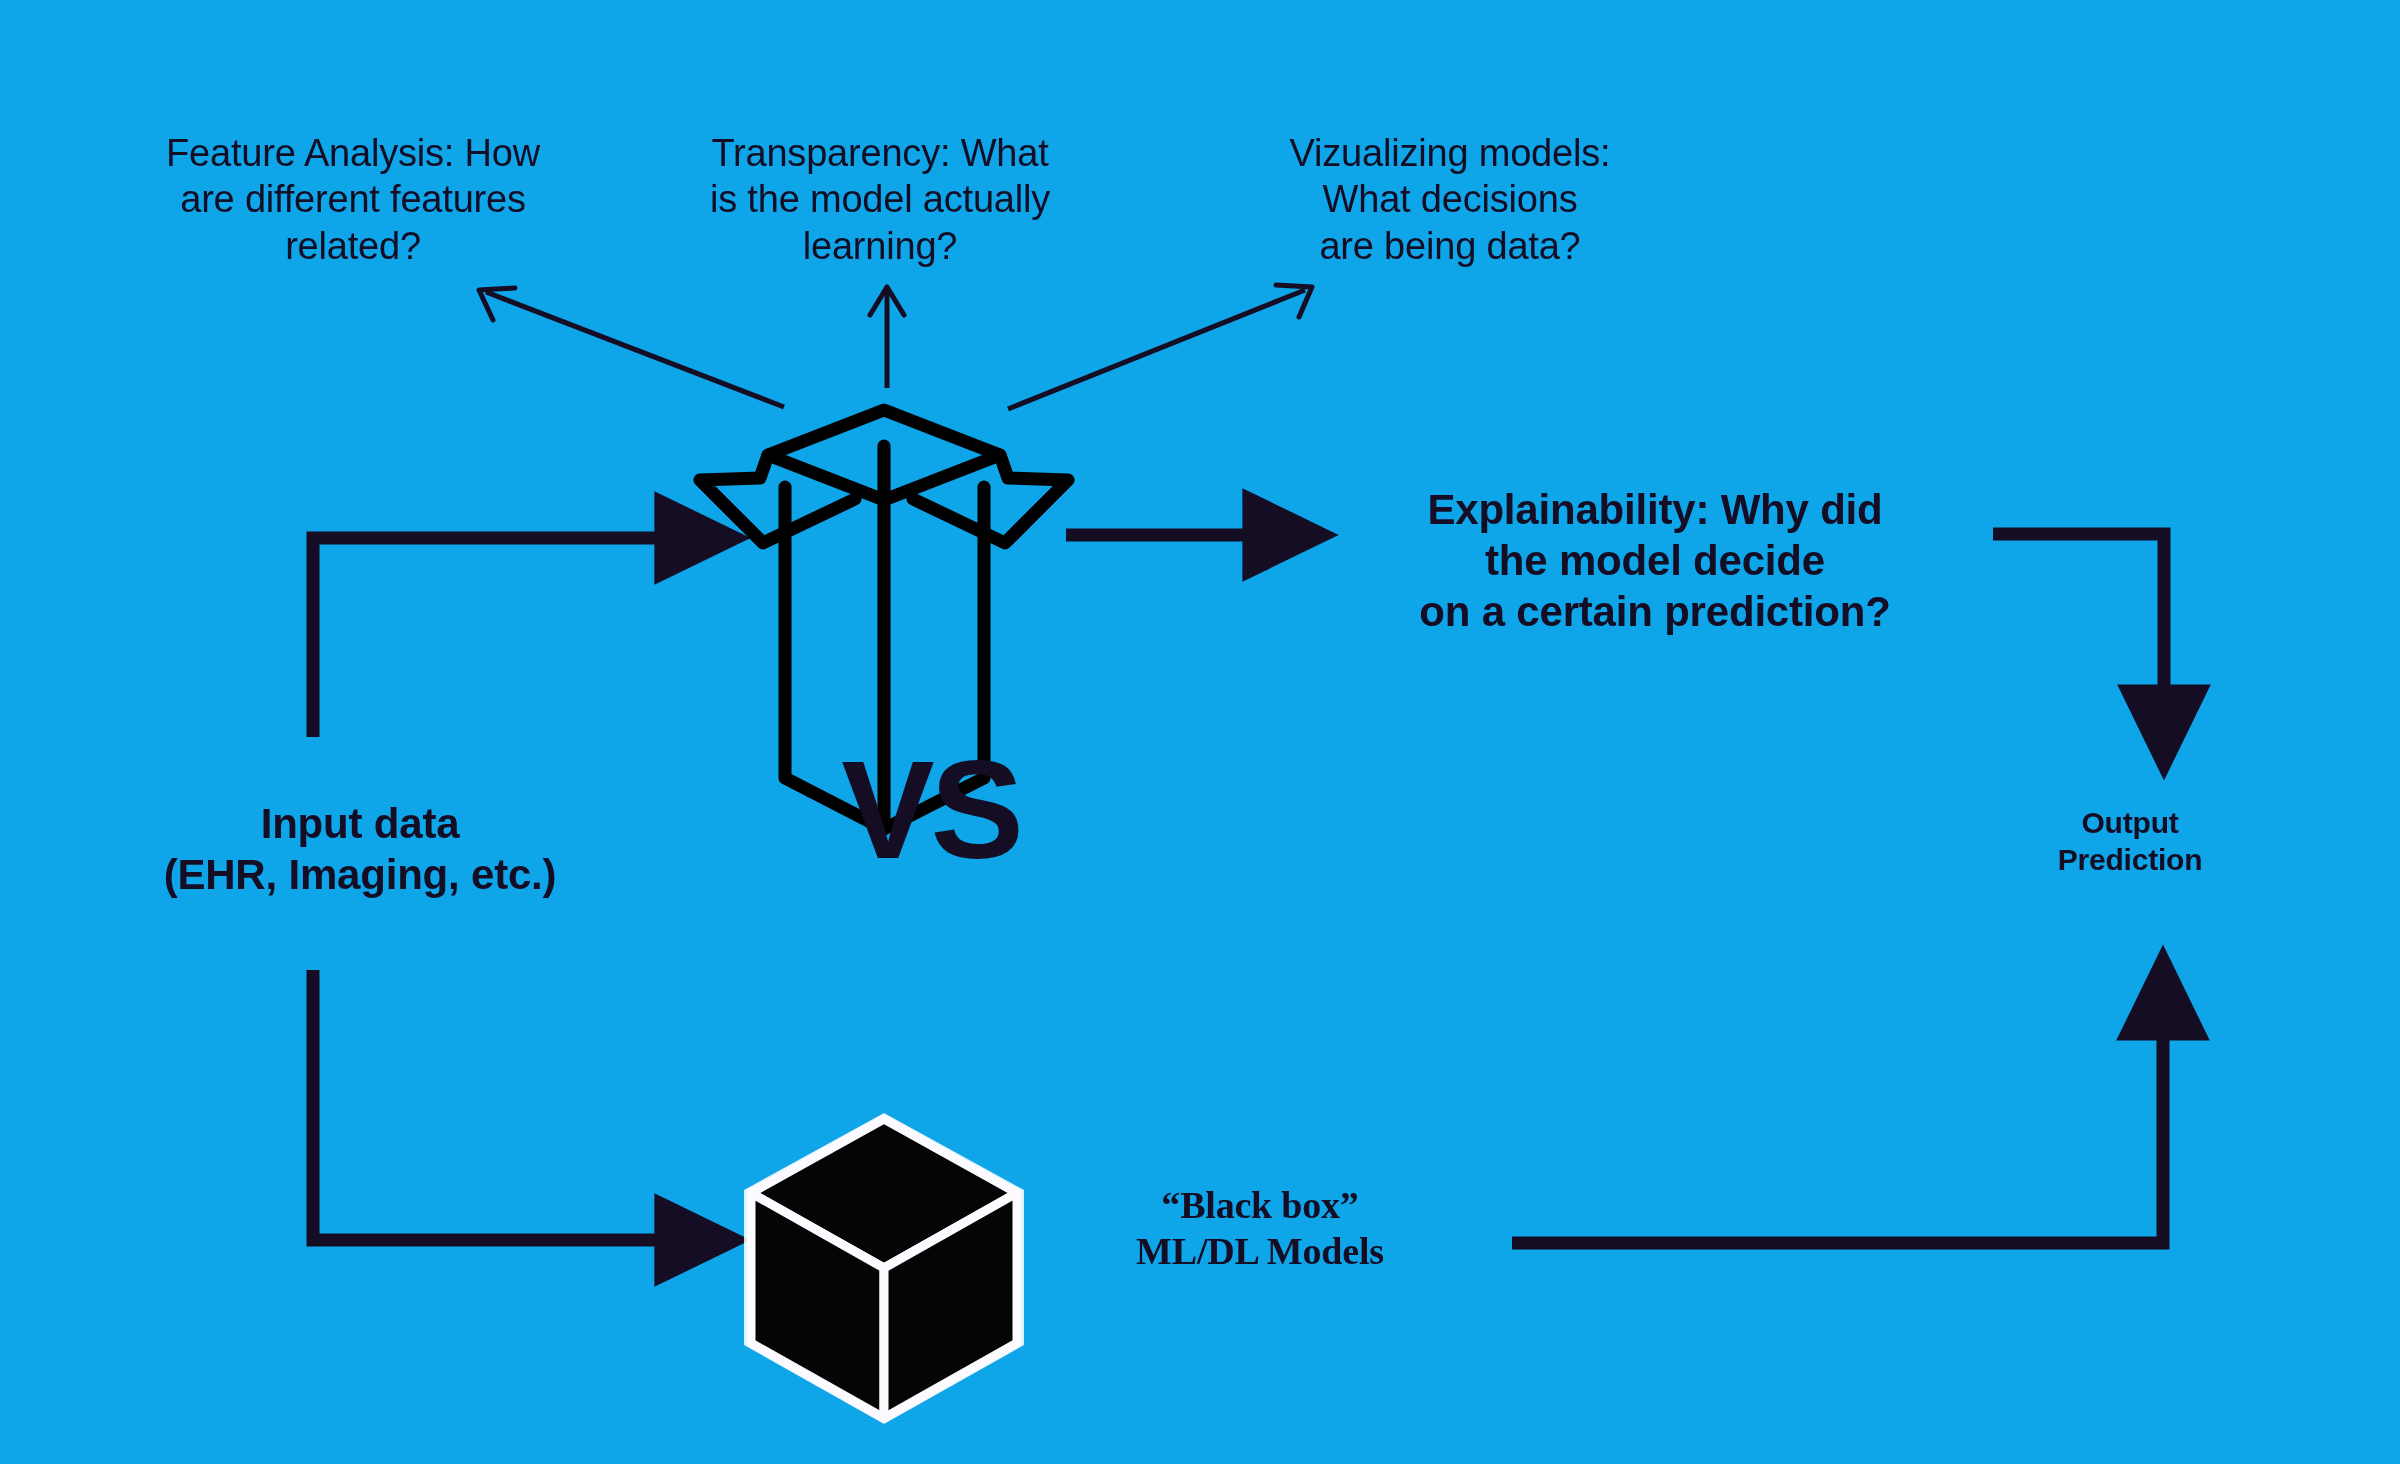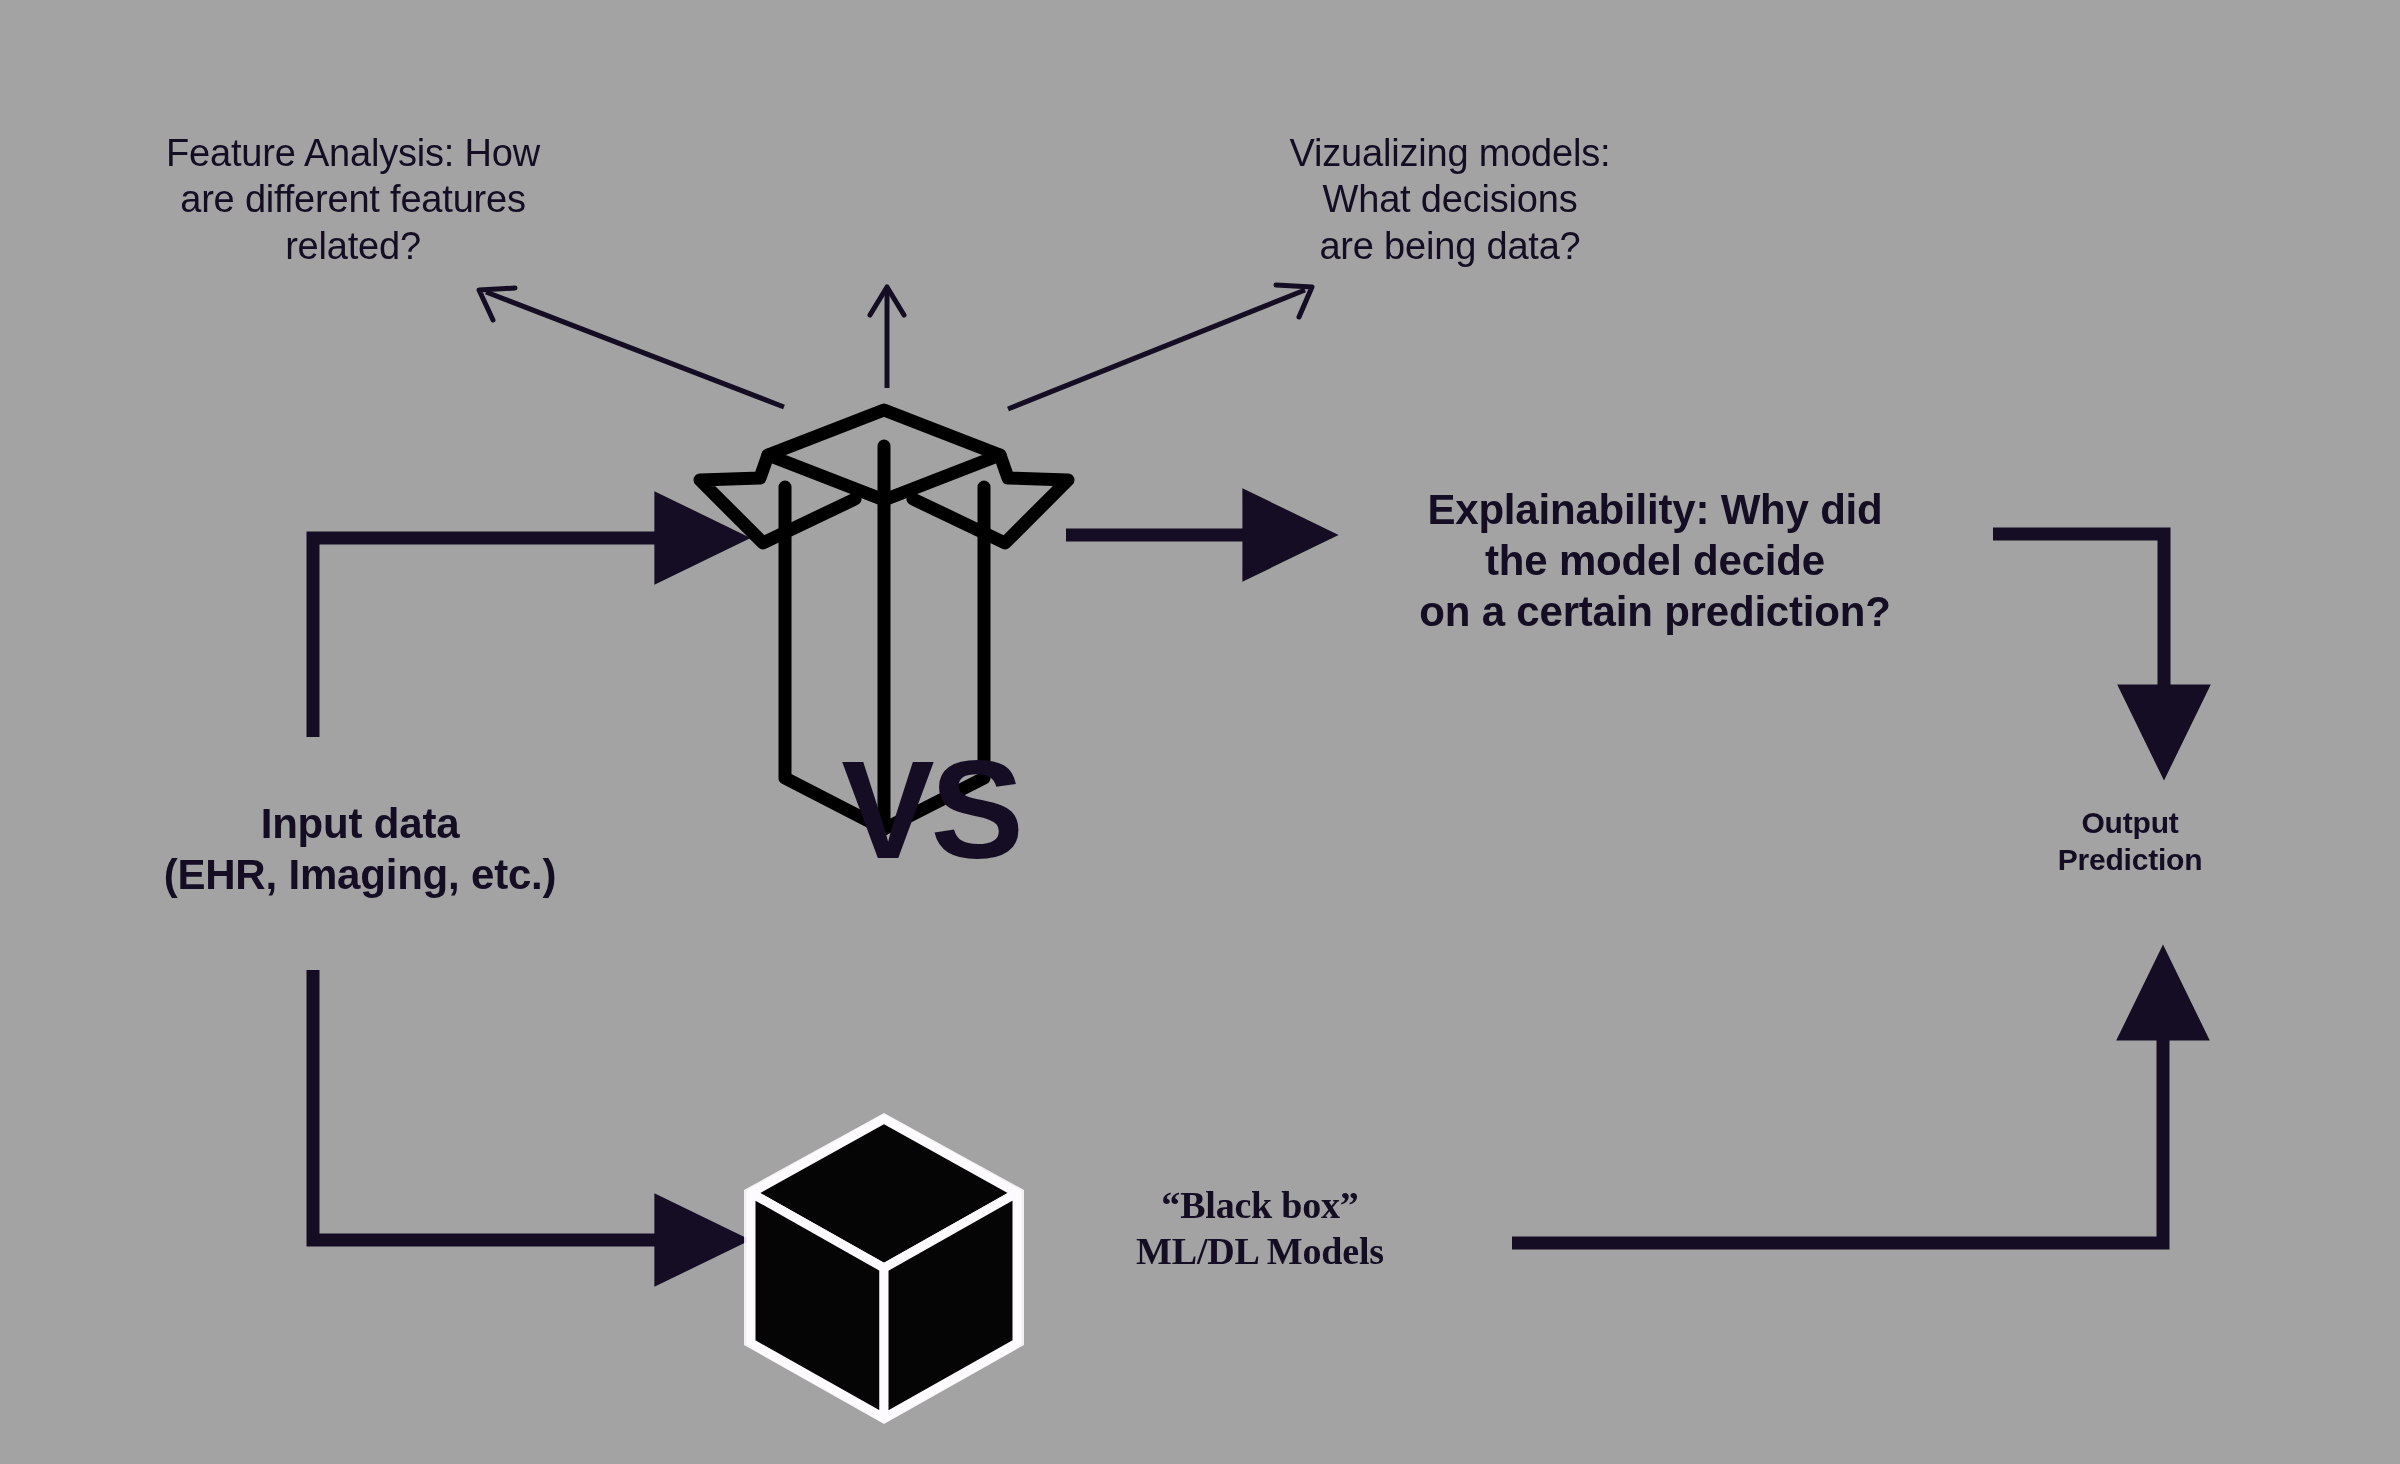--- a/index.html
+++ b/index.html
@@ -68,21 +68,21 @@
     font-family: Liberation Serif, serif;
   }
   #label-output-prediction {
     left: 1965px; top: 805px; width: 330px;
     font-size: 30px;
   }
 </style>
 </head>
 <body>
 
-<div id="canvas" style="background: #a3a3a3;">
+<div id="canvas" style="background: #0ea5e9;">
 
   <svg id="diagram-svg" viewBox="0 0 2400 1464">
     <defs>
       <marker id="mk-thick" markerWidth="10" markerHeight="10" refX="1.2" refY="4" orient="auto" markerUnits="strokeWidth">
         <path d="M0,0.4 L0,7.6 L7.4,4 Z" fill="#140d24"></path>
       </marker>
     </defs>
 
     <g stroke="#140d24" fill="none" stroke-width="5">
       <path d="M784,407 L486,292"></path>
@@ -141,20 +141,23 @@
       <polygon points="751,1193 884,1268 884,1418 751,1343" fill="#050505" stroke="#fdfbff" stroke-width="9" stroke-linejoin="round"></polygon>
 
       <polygon points="1017,1193 1017,1343 884,1418 884,1268" fill="#050505" stroke="#fdfbff" stroke-width="9" stroke-linejoin="round"></polygon>
     </g>
   </svg>
 
   <div class="txt callout" id="label-feature-analysis">Feature Analysis: How
 are different features
 related?</div>
 
+  <div class="txt callout" id="label-transparency">Transparency: What
+is the model actually
+learning?</div>
 
   <div class="txt callout" id="label-visualizing">Vizualizing models:
 What decisions
 are being data?</div>
 
   <div class="txt heavy" id="label-explainability">Explainability: Why did
 the model decide
 on a certain prediction?</div>
 
   <div class="txt heavy" id="label-input-data">Input data

